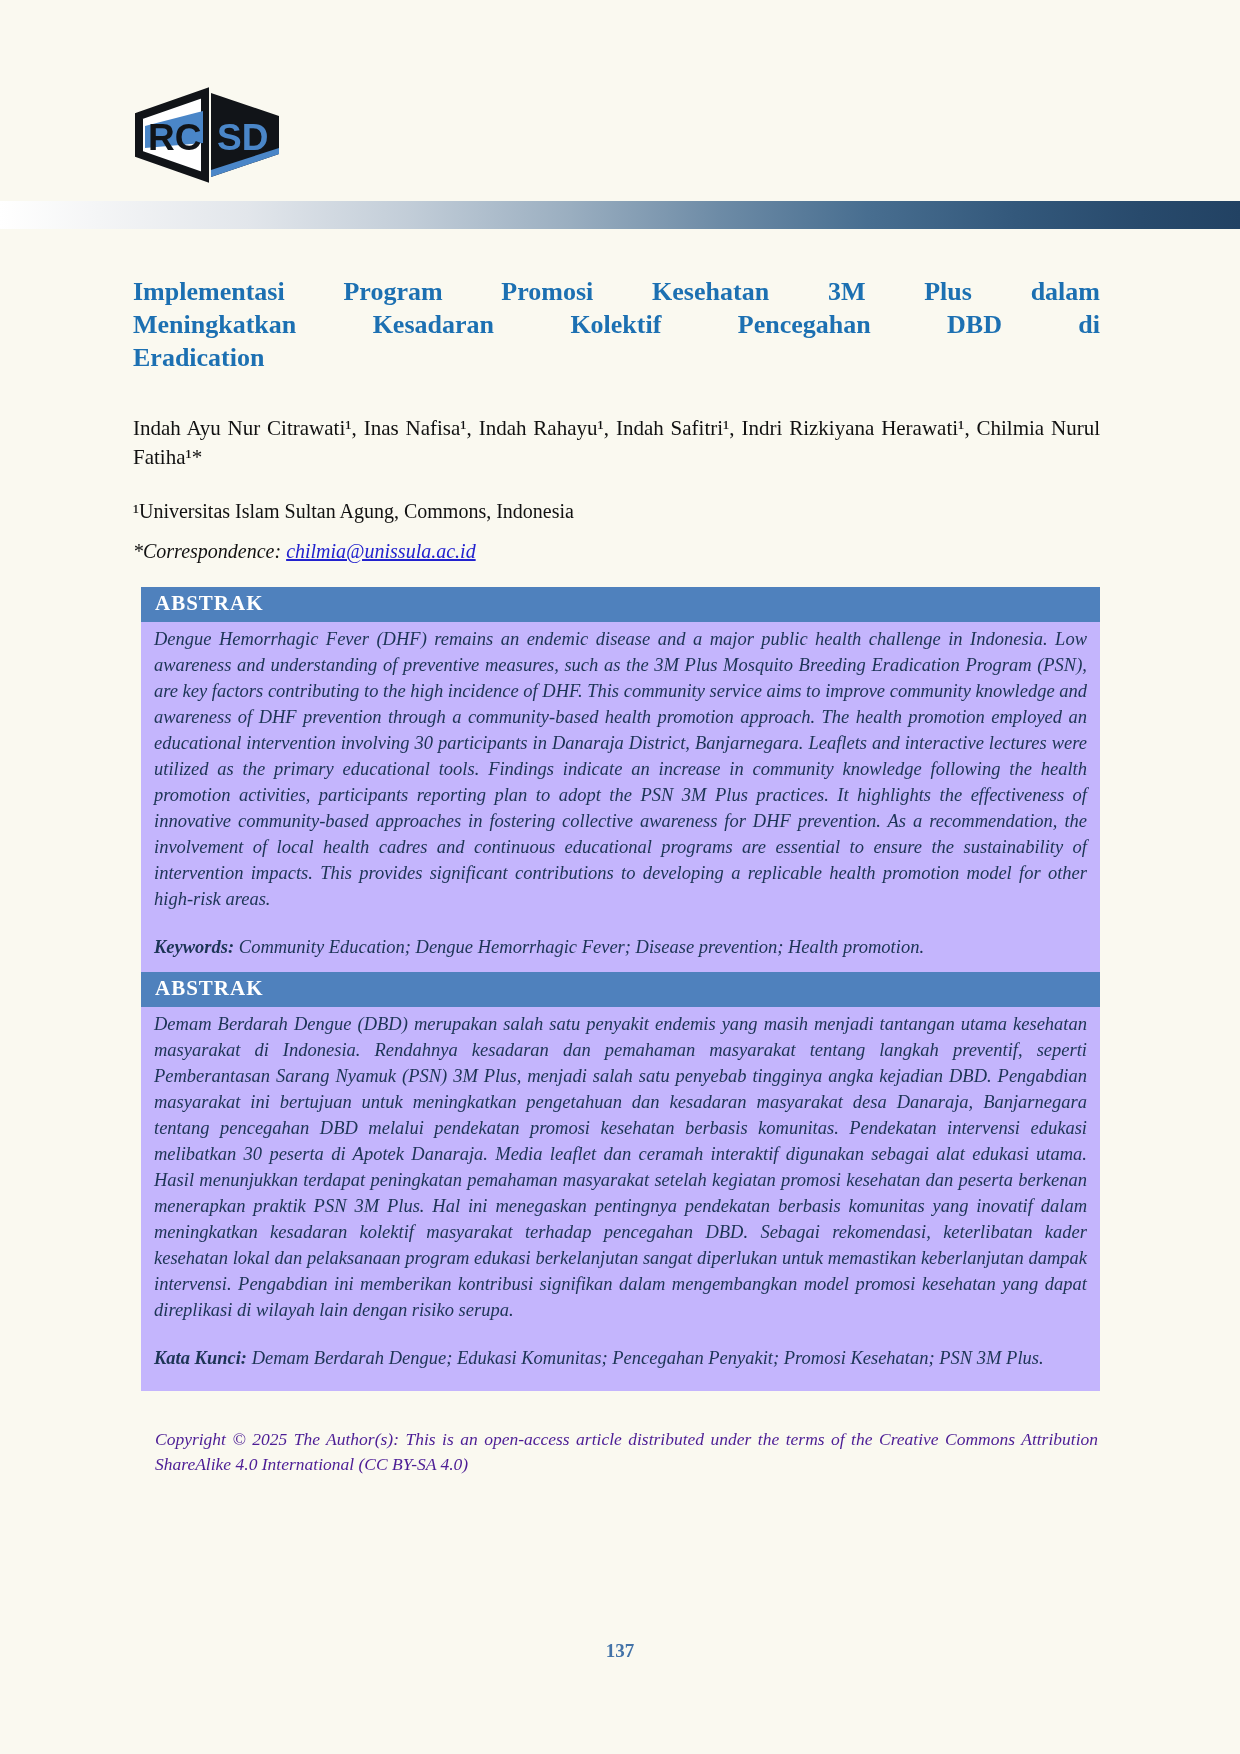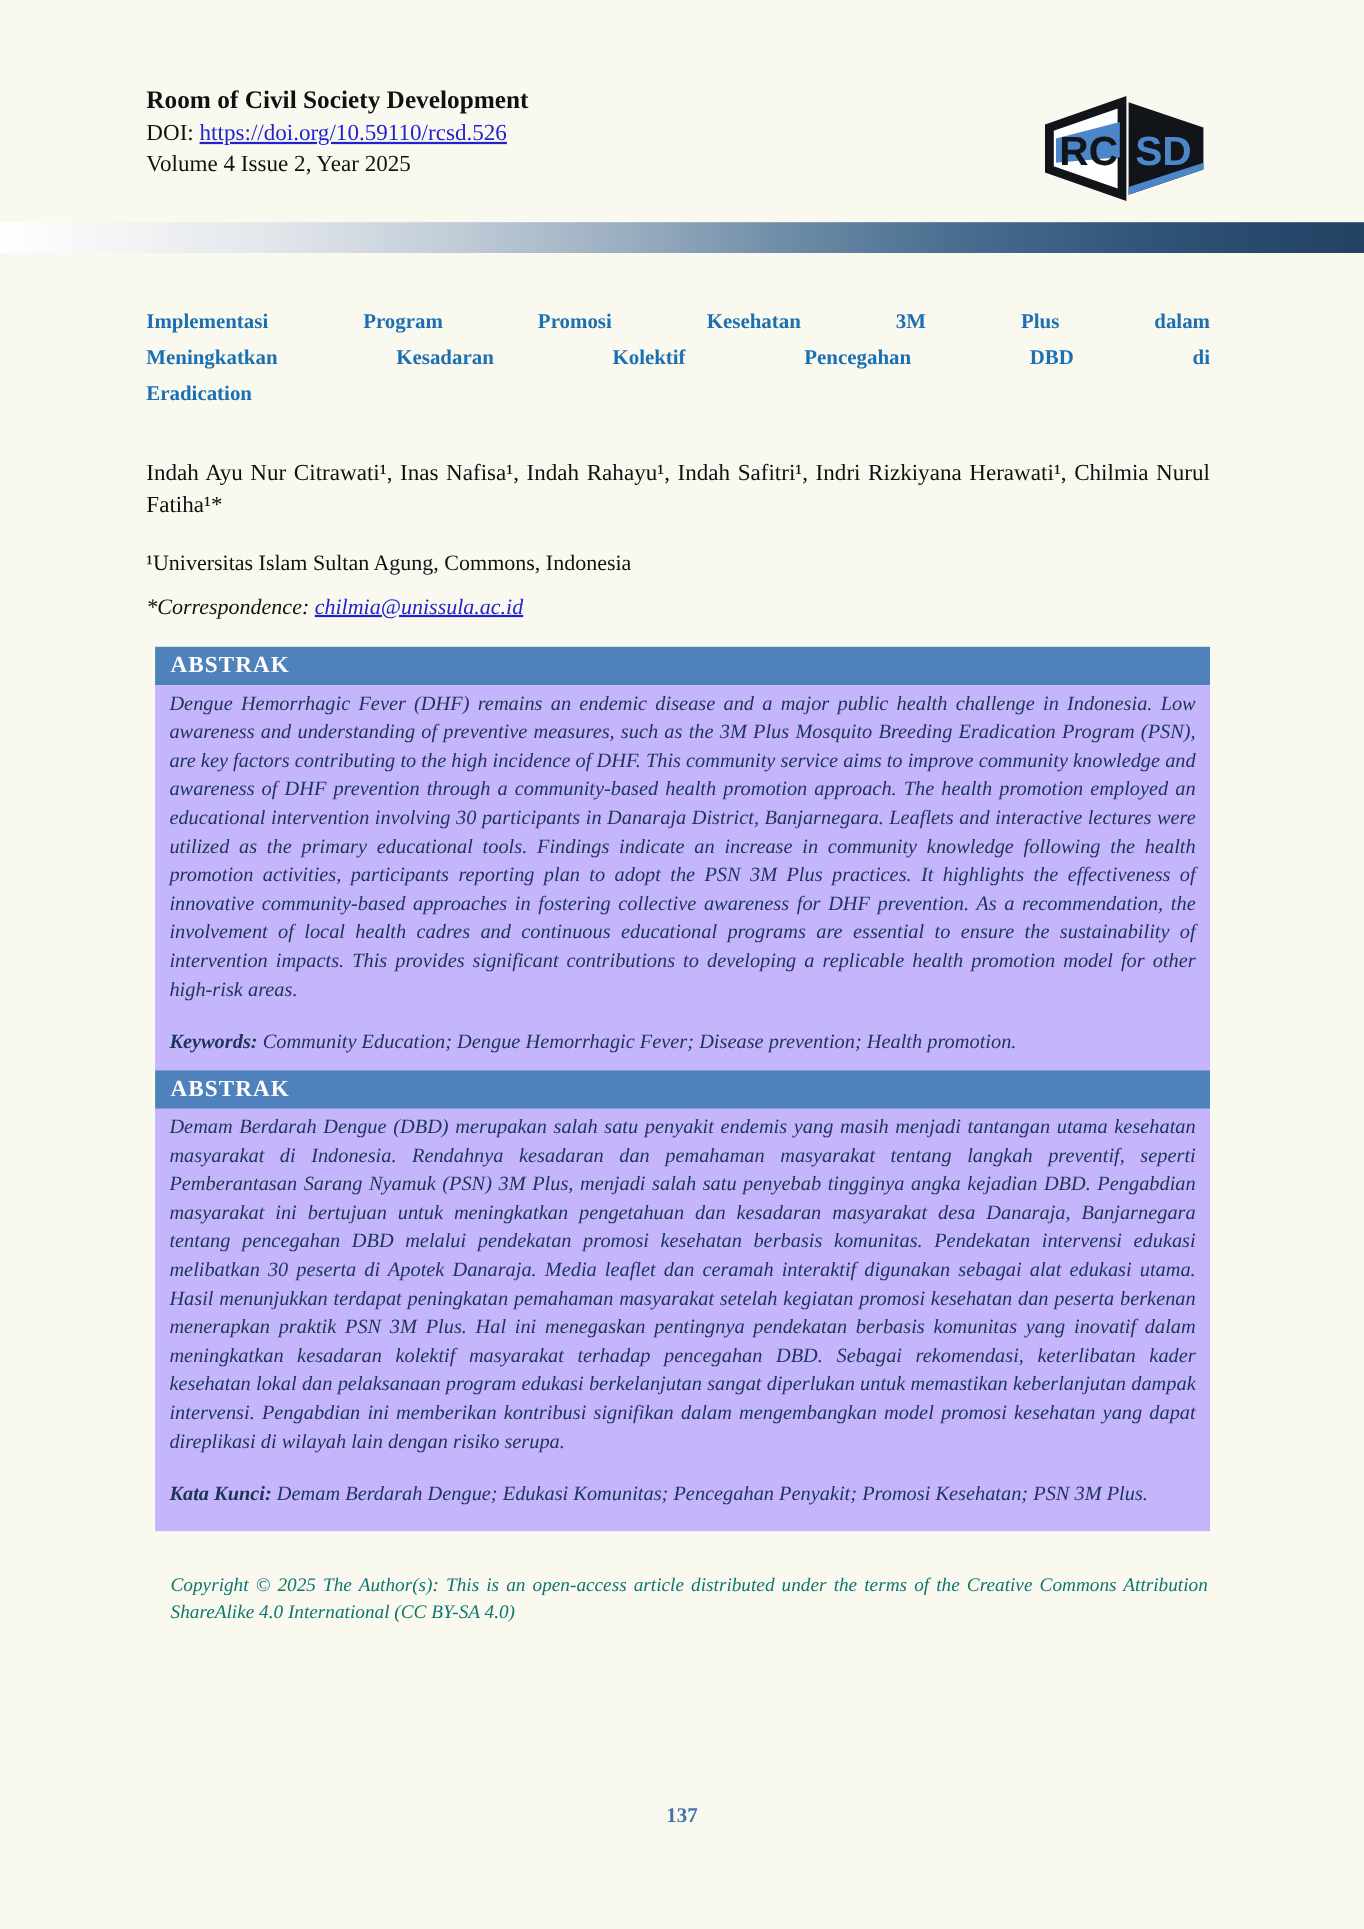--- a/index.html
+++ b/index.html
@@ -24,21 +24,21 @@
     height:28px; margin-top:13px; width:100%;
     background:linear-gradient(90deg,
       #FFFFFF 0%, #F4F5F6 8%, #E2E6EB 20%, #C2CDD8 33%,
       #9AAEC0 46%, #6D8BA6 58%, #486E90 70%, #33587B 82%,
       #284A6C 92%, #224263 100%);
   }
   .content { padding:0 140px 0 133px; }
   .article-title {
     margin-top:46px;
     color:#1C70B2;
-    font-size:19px; font-weight:bold; line-height:33px;
+    font-size:26px; font-weight:bold; line-height:33px;
   }
   .title-line { text-align:justify; text-align-last:justify; }
   .title-line.last { text-align-last:left; }
   .authors {
     margin-top:40px;
     font-size:21px; line-height:29px; text-align:justify;
   }
   .affiliation { margin-top:26px; font-size:20px; line-height:27px; }
   .correspondence { margin-top:13px; font-size:20px; line-height:27px;font-style:italic; }
   .abs-box { margin:22px 0 0 8px; width:959px; }
@@ -51,37 +51,32 @@
   .abs-section.second { padding-bottom:20px; }
   .abs-text {
     margin:0; font-style:italic; font-size:18.5px; line-height:26px;
     text-align:justify; color:#1C3455;
   }
   .kw-line { margin:22px 0 0 0; }
   .kw-label { font-weight:bold; font-style:italic; }
   .copyright {
     margin:36px 0 18px 22px; width:943px;
     font-style:italic; font-size:17.5px; line-height:25px;
-    text-align:justify; color:#0f766e;
+    text-align:justify; color:#4c1d95;
   }
   .page-number {
     position:absolute; left:0; right:0; top:1640;
     top:1640px; text-align:center;
     color:#4373A8; font-size:19px; font-weight:bold;
   }
 </style>
 </head>
 <body>
 
 <div class="header-row">
-  <div>
-    <div class="journal-name">Room of Civil Society Development</div>
-    <div class="doi-line"><span>DOI: </span><a class="blue-link">https://doi.org/10.59110/rcsd.526</a></div>
-    <div class="volume-line">Volume 4 Issue 2, Year 2025</div>
-  </div>
   <div class="logo-wrap">
     <svg width="152" height="98" viewBox="0 0 152 98">
       <polygon points="6,30 72,7 72,91 6,68" fill="#FFFFFF" stroke="#111418" stroke-width="8"></polygon>
       <polygon points="12,40 70,25 70,57 12,62" fill="#4A86C8"></polygon>
       <text x="15" y="64" font-family="Liberation Sans, sans-serif" font-size="37" font-weight="bold" fill="#111418">RC</text>
       <polygon points="78,7 146,30 146,68 78,91" fill="#111418"></polygon>
       <polygon points="78,84 146,62 146,68 78,91" fill="#4A86C8"></polygon>
       <text x="84" y="64" font-family="Liberation Sans, sans-serif" font-size="37" font-weight="bold" fill="#4A86C8">SD</text>
     </svg>
   </div>

